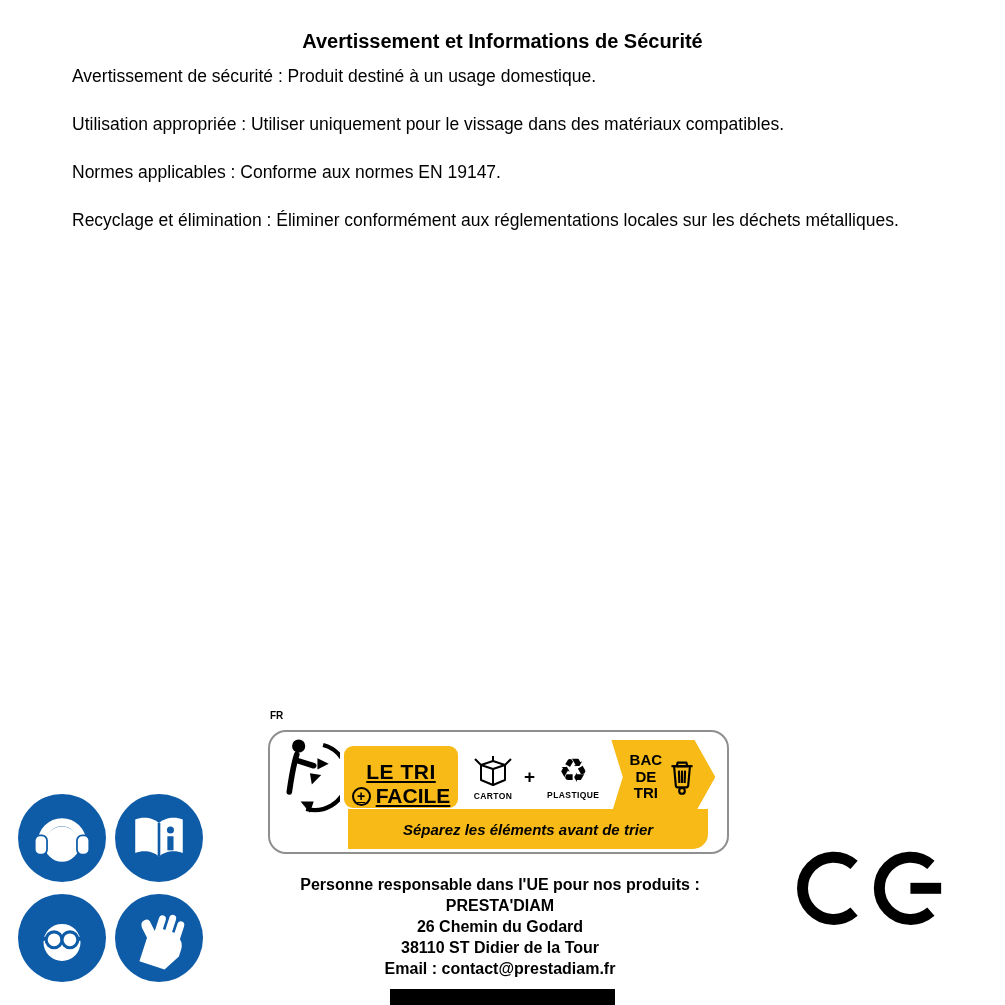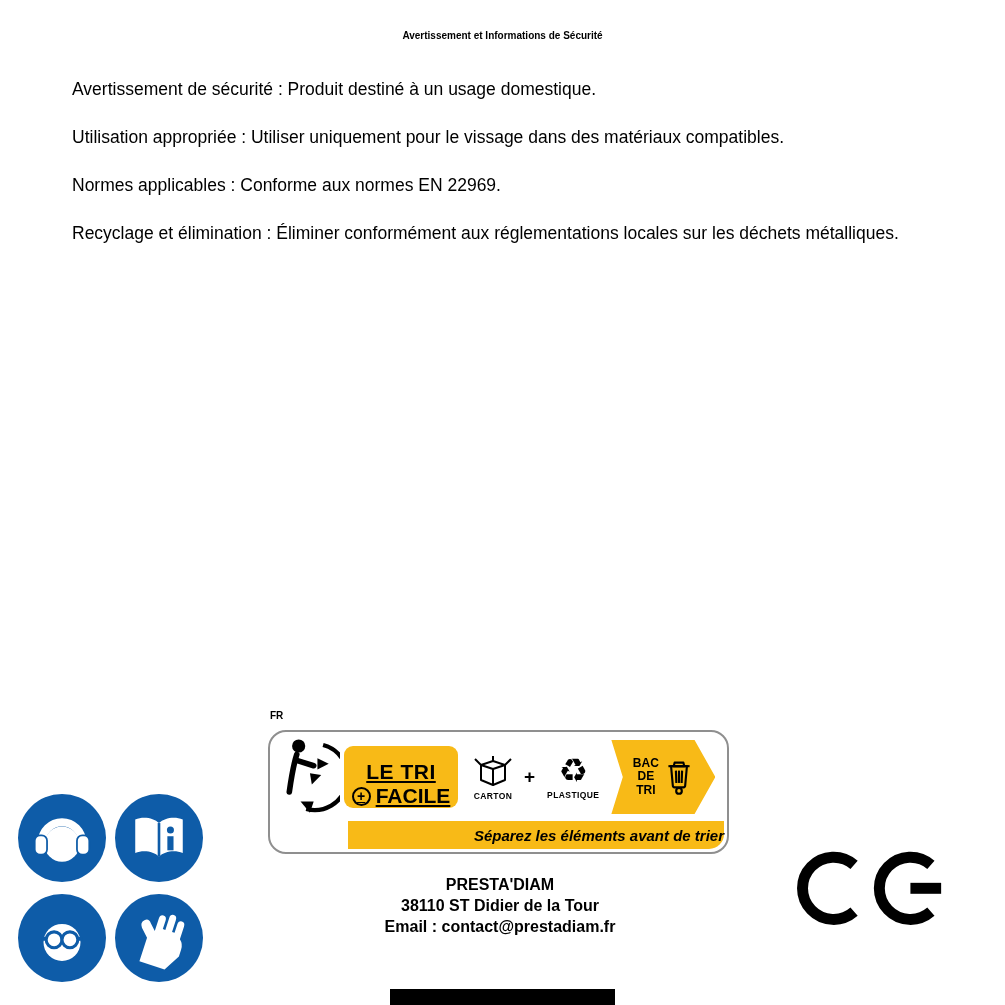--- a/index.html
+++ b/index.html
@@ -5,23 +5,23 @@
   :root{
     --tri-yellow:#f8ba17;
     --mandatory-blue:#0e5ca8;
   }
   *{margin:0;padding:0;box-sizing:border-box;}
   html,body{width:1005px;height:1005px;background:#fff;color:#000;
     font-family:"Liberation Sans",sans-serif;}
   .page{position:relative;width:1005px;height:1005px;overflow:hidden;background:#fff;}
 
   .title{position:absolute;top:30px;left:0;width:100%;text-align:center;
-    font-size:10px;font-weight:bold;}
-
-  .content{position:absolute;top:77px;left:72px;width:908px;
+    font-size:20px;font-weight:bold;}
+
+  .content{position:absolute;top:64px;left:72px;width:908px;
     font-size:17.5px;line-height:24px;}
   .content p{margin:0 0 24px 0;}
 
   
   .icons{position:absolute;left:18px;top:794px;display:grid;
     grid-template-columns:88px 88px;grid-auto-rows:88px;gap:12px 9px;}
   .picto{width:88px;height:88px;}
   .picto svg{width:88px;height:88px;display:block;}
   .blue-fill{fill:var(--mandatory-blue);}
   .blue-stroke{stroke:var(--mandatory-blue);}
@@ -43,24 +43,24 @@
     display:flex;align-items:center;justify-content:center;font-size:14px;
     font-weight:800;line-height:1;}
   .mat{display:flex;flex-direction:column;align-items:center;margin-left:12px;}
   .mat svg{display:block;}
   .mat-label{font-size:8.5px;font-weight:bold;letter-spacing:.4px;margin-top:2px;}
   .join-plus{font-size:19px;font-weight:800;margin-left:8px;align-self:center;}
   .recycle-glyph{font-size:33px;line-height:34px;font-family:"DejaVu Sans",sans-serif;}
   .bac-arrow{margin-left:12px;width:104px;height:74px;background:var(--tri-yellow);
     clip-path:polygon(0 0,80% 0,100% 50%,80% 100%,0 100%,11% 50%);
     display:flex;align-items:center;justify-content:center;gap:5px;flex:0 0 auto;}
-  .bac-text{font-size:12px;font-weight:800;text-align:center;line-height:1.12;}
-  .tri-strip{position:absolute;left:78px;right:3px;bottom:3px;height:28px;
+  .bac-text{font-size:15px;font-weight:800;text-align:center;line-height:1.12;}
+  .tri-strip{position:absolute;left:78px;right:19px;bottom:3px;height:40px;
     background:var(--tri-yellow);border-bottom-right-radius:15px;
-    display:flex;align-items:center;justify-content:flex-end;}
+    display:flex;align-items:center;justify-content:center;}
   .tri-strip span{font-size:15px;font-weight:bold;font-style:italic;}
 
   
   .responsible{position:absolute;top:874px;left:0;width:1000px;text-align:center;
     font-weight:bold;font-size:16px;line-height:21px;}
 
   
   .ce{position:absolute;left:797px;top:851px;width:150px;}
   .ce svg{width:150px;height:auto;display:block;}
 
@@ -70,21 +70,21 @@
 </head>
 <body>
 
 <div class="page">
 
   <h1 class="title">Avertissement et Informations de Sécurité</h1>
 
   <div class="content">
     <p>Avertissement de sécurité : Produit destiné à un usage domestique.</p>
     <p>Utilisation appropriée : Utiliser uniquement pour le vissage dans des matériaux compatibles.</p>
-    <p>Normes applicables : Conforme aux normes EN 22969.</p>
+    <p>Normes applicables : Conforme aux normes EN 19147.</p>
     <p>Recyclage et élimination : Éliminer conformément aux réglementations locales sur les déchets métalliques.</p>
   </div>
 
   <div class="icons">
     <div class="picto">
       <svg viewBox="0 0 100 100">
         <circle class="blue-fill" cx="50" cy="50" r="50"></circle>
         <circle cx="50" cy="57" r="20" fill="#fff"></circle>
         <path d="M27 55 A23 23 0 0 1 73 55" fill="none" stroke="#fff" stroke-width="9"></path>
         <rect x="19" y="47" width="14" height="22" rx="6" fill="#fff" class="blue-stroke" stroke-width="2"></rect>
@@ -183,21 +183,23 @@
           </svg>
         </span>
       </div>
     </div>
     <div class="tri-strip">
       <span>Séparez les éléments avant de trier</span>
     </div>
   </div>
 
   <div class="responsible">
+    <div>Personne responsable dans l'UE pour nos produits :</div>
     <div>PRESTA'DIAM</div>
+    <div>26 Chemin du Godard</div>
     <div>38110 ST Didier de la Tour</div>
     <div>Email : contact@prestadiam.fr</div>
   </div>
 
   <div class="ce">
     <svg viewBox="0 0 205 102">
       <g fill="none" stroke="#000" stroke-width="15">
         <path d="M78 19 A42.5 42.5 0 1 0 78 83"></path>
         <path d="M183 19 A42.5 42.5 0 1 0 183 83"></path>
         <line x1="155" y1="51" x2="197" y2="51"></line>

